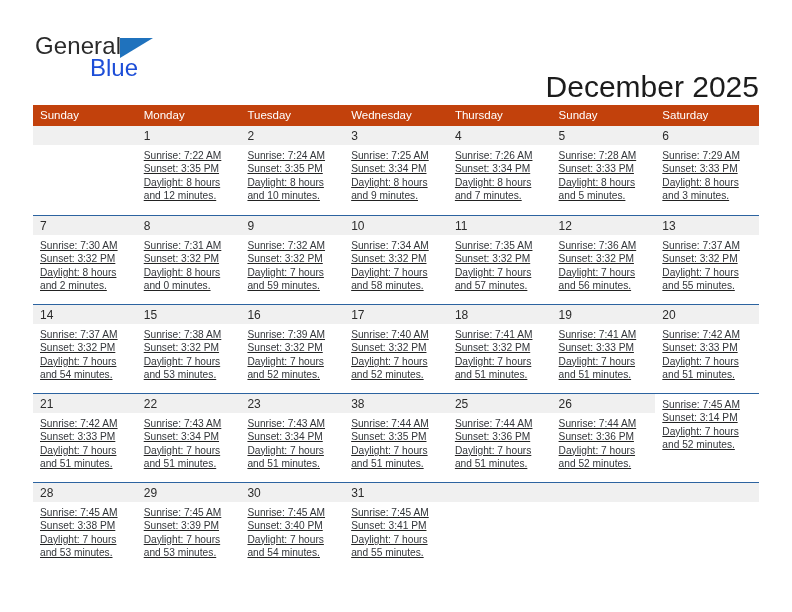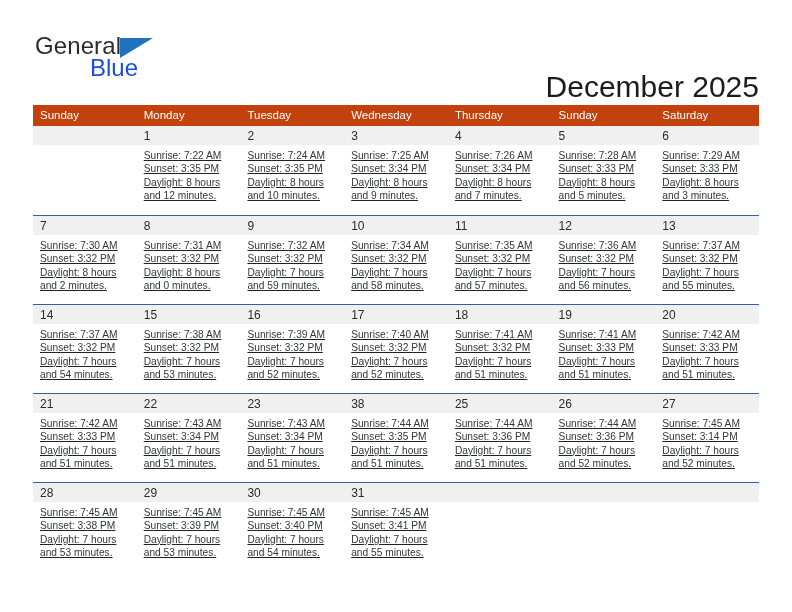--- a/index.html
+++ b/index.html
@@ -424,21 +424,20 @@
       <div class="day-cell">
         <div class="day-number-band"><span class="day-number">26</span></div>
         <div class="day-body">
           <div class="day-line">Sunrise: 7:44 AM</div>
           <div class="day-line">Sunset: 3:36 PM</div>
           <div class="day-line">Daylight: 7 hours</div>
           <div class="day-line">and 52 minutes.</div>
         </div>
       </div>
       <div class="day-cell">
-        <div class="day-number-band"><span class="day-number">27</span></div>
         <div class="day-body">
           <div class="day-line">Sunrise: 7:45 AM</div>
           <div class="day-line">Sunset: 3:14 PM</div>
           <div class="day-line">Daylight: 7 hours</div>
           <div class="day-line">and 52 minutes.</div>
         </div>
       </div>
     </div>
 
     <div class="week-row">

